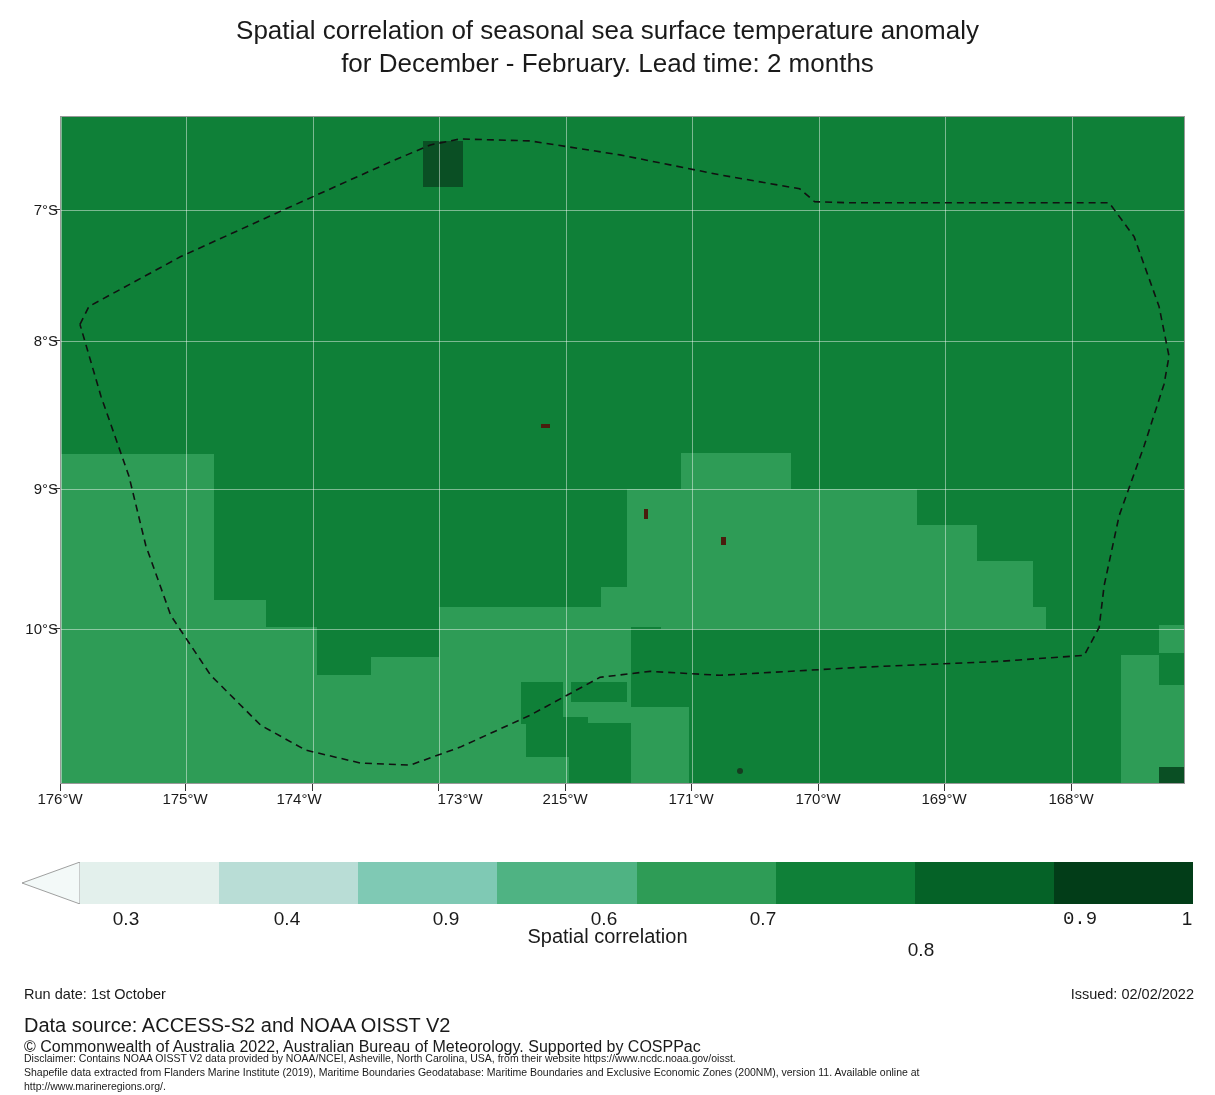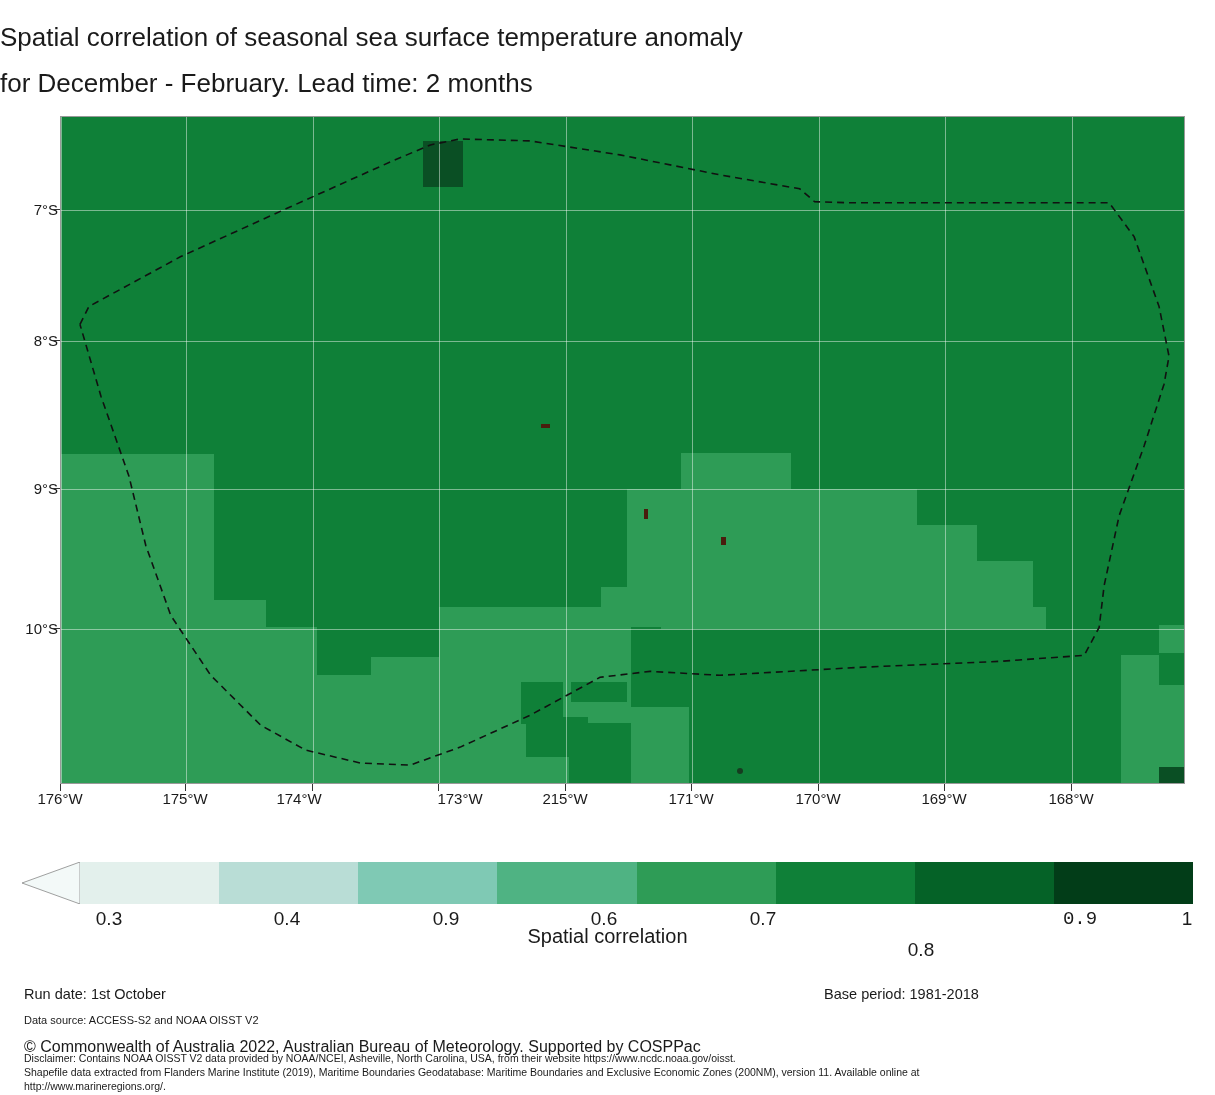--- a/index.html
+++ b/index.html
@@ -14,23 +14,23 @@
     color: #000000;
     position: relative;
     overflow: hidden;
   }
 
   
   #title {
     position: absolute;
     left: 0; top: 14px;
     width: 1215px;
-    text-align: left;
+    text-align: center;
     font-size: 26px;
-    line-height: 46px;
+    line-height: 33px;
     color: #1a1a1a;
     white-space: pre-line;
   }
 
   
   #plot {
     position: absolute;
     left: 60px;
     top: 116px;
     width: 1125px;
@@ -130,21 +130,21 @@
     left: 24px;
     width: 1170px;
     font-size: 14.5px;
     color: #1a1a1a;
   }
   #foot-line1 { top: 986px; display: flex; justify-content: space-between; }
   #foot-line1 .f-left  { text-align: left; flex: 1 1 0; }
   #foot-line1 .f-mid   { text-align: center; flex: 1 1 0; }
   #foot-line1 .f-right { text-align: right; flex: 1 1 0; }
 
-  #foot-source { top: 1014px; font-size: 11px; }
+  #foot-source { top: 1014px; font-size: 20px; }
   #foot-copy   { top: 1038px; font-size: 16px; }
   #foot-disc   { top: 1052px; font-size: 10.5px; }
   #foot-shape  { top: 1066px; font-size: 10.5px; }
   #foot-url    { top: 1080px; font-size: 10.5px; }
 </style>
 </head>
 <body>
 
 <div id="title">Spatial correlation of seasonal sea surface temperature anomaly
 for December - February. Lead time: 2 months</div>
@@ -254,32 +254,32 @@
   <div id="cbar">
     <div class="seg" style="background:#e3f0ec;"></div>
     <div class="seg" style="background:#b9ddd6;"></div>
     <div class="seg" style="background:#7fc9b4;"></div>
     <div class="seg" style="background:#4fb383;"></div>
     <div class="seg" style="background:#2e9c56;"></div>
     <div class="seg" style="background:#0f8038;"></div>
     <div class="seg" style="background:#056227;"></div>
     <div class="seg" style="background:#023d18;"></div>
   </div>
-  <div class="cb-label" style="left:87px;text-align:center;">0.3</div>
+  <div class="cb-label" style="left:104px;text-align:center;">0.3</div>
   <div class="cb-label" style="left:265px;">0.4</div>
   <div class="cb-label" style="left:424px;">0.9</div>
   <div class="cb-label" style="left:582px;">0.6</div>
   <div class="cb-label" style="left:741px;">0.7</div>
   <div class="cb-label" style="left:899px;margin-top:31px;">0.8</div>
   <div class="cb-label" style="left:1058px;font-family:Liberation Mono, monospace;">0.9</div>
   <div class="cb-label" style="left:1165px;">1</div>
 </div>
 <div id="cbar-title">Spatial correlation</div>
 
 <div class="foot-row" id="foot-line1">
   <div class="f-left">Run date: 1st October</div>
-  <div class="f-mid">Base period: 1981-2018</div>
+  <div class="f-right">Issued: 02/02/2022</div>
 </div>
 <div class="foot-row" id="foot-source">Data source: ACCESS-S2 and NOAA OISST V2</div>
 <div class="foot-row" id="foot-copy">© Commonwealth of Australia 2022, Australian Bureau of Meteorology. Supported by COSPPac</div>
 <div class="foot-row" id="foot-disc">Disclaimer: Contains NOAA OISST V2 data provided by NOAA/NCEI, Asheville, North Carolina, USA, from their website https://www.ncdc.noaa.gov/oisst.</div>
 <div class="foot-row" id="foot-shape">Shapefile data extracted from Flanders Marine Institute (2019), Maritime Boundaries Geodatabase: Maritime Boundaries and Exclusive Economic Zones (200NM), version 11. Available online at</div>
 <div class="foot-row" id="foot-url">http://www.marineregions.org/.</div>
 
 </body></html>

